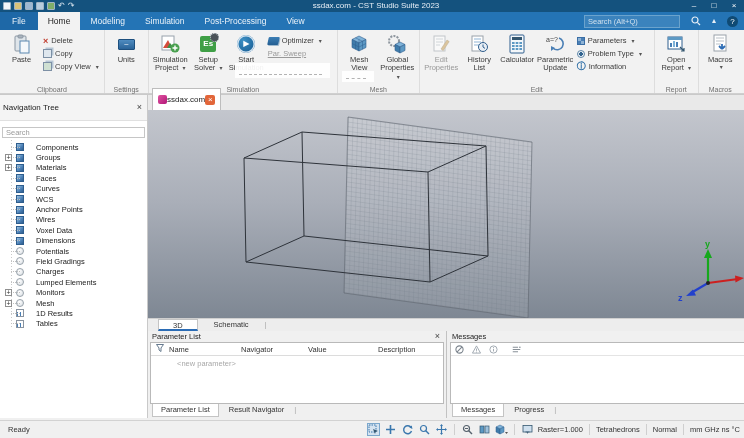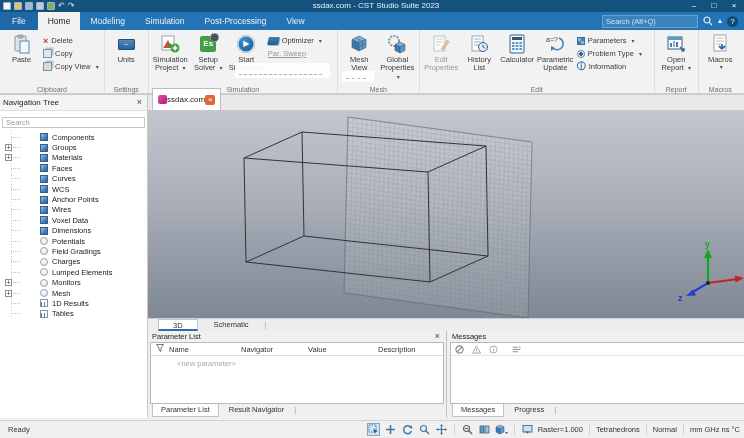--- a/index.html
+++ b/index.html
@@ -19,21 +19,21 @@
   .qarrow { font-size:8px; line-height:8px; color:#d6e2ec; }
   #window-title { position:absolute; left:8px; right:0; text-align:center; font-size:8px; line-height:12px; color:#e6eef6; pointer-events:none; }
   .winbtns { margin-left:auto; display:flex; height:12px; }
   .winbtn { width:20px; height:12px; font-size:8px; line-height:11px; text-align:center; color:#fff; }
 
   
   #tabrow { left:0; top:12px; width:744px; height:18px; background:#2474b5; display:flex; align-items:stretch; }
   .mtab { color:#eaf2f9; font-size:8.5px; line-height:18px; padding:0 10px; }
   .mtab.file { background:#1e68a7; padding:0 12px; }
   .mtab.active { background:#f2f2f2; color:#1c1c1c; }
-  #tab-search-wrap { margin-left:auto; display:flex; align-items:center; gap:5px; padding-right:6px; }
+  #tab-search-wrap { margin-left:auto; display:flex; align-items:center; gap:11px; padding-right:6px; }
   #ribbon-search { width:96px; height:13px; background:#3b83bd; border:1px solid #6ba3cd; color:#d8e7f2; font-size:7.5px; padding:0 3px; font-family:"Liberation Sans",sans-serif; }
   #ribbon-search::placeholder { color:#cfe0ee; }
   .tr-ic { color:#e6eef6; font-size:8px; line-height:14px; }
   .help-circ { width:11px; height:11px; border-radius:50%; background:#0f4a74; color:#fff; font-size:8px; line-height:11px; text-align:center; }
 
   
   #ribbon { left:0; top:30px; width:744px; height:64px; background:#f2f2f2; border-bottom:1px solid #cfcfcf; display:flex; position:absolute; }
   .rg { position:relative; height:100%; border-right:1px solid #dddddd; display:flex; align-items:flex-start; padding:2px 3px 11px 3px; gap:1px; }
   .rg-label { position:absolute; bottom:0; left:0; right:0; text-align:center; font-size:7px; color:#6e6e6e; }
   .bigb { display:flex; flex-direction:column; align-items:center; width:37px; font-size:7.5px; color:#3a3a3a; text-align:center; line-height:1.12; padding-top:1px; }
@@ -54,27 +54,27 @@
   .ic-units { width:17px; height:11px; background:linear-gradient(#4f8cc0,#2a6398); border:1px solid #1d4f7e; border-radius:1px; color:#fff; font-size:8px; line-height:10px; text-align:center; }
   .ic-book { width:11px; height:8px; background:linear-gradient(#3d7fb5,#245e92); border-radius:1px; transform:skewX(-12deg); box-shadow:1px 1px 0 #9fb9ce; }
   .ic-grid4 { width:8px; height:8px; background:conic-gradient(#4a7fb5 25%, #8fb3d4 0 50%, #4a7fb5 0 75%, #8fb3d4 0); border:1px solid #3a6ea5; }
   .ic-target { width:8px; height:8px; border:1.5px solid #5f87a8; border-radius:50%; background:radial-gradient(circle,#30638f 0 2px, #e8eef4 2px); }
   .ic-info { color:#2a6ca5; font-size:9px; font-weight:bold; }
   .wm { position:absolute; background:rgba(255,255,255,.93); }
   .wm .scribble { position:absolute; left:4px; right:8px; bottom:3px; border-bottom:1px dashed #b3b3b3; }
 
   
   #navpanel { left:0; top:94px; width:148px; height:324px; background:#ffffff; border-right:1px solid #c9c9c9; border-top:1px solid #c9c9c9; }
-  #nav-header { height:16px; display:flex; align-items:center; padding:0 3px; background:#f4f4f4; border-bottom:1px solid #e0e0e0; }
+  #nav-header { height:26px; display:flex; align-items:center; padding:0 3px; background:#f4f4f4; border-bottom:1px solid #e0e0e0; }
   #nav-title { font-size:8px; color:#222; }
   .panel-x { margin-left:auto; font-size:9px; line-height:9px; color:#444; padding:0 2px; }
   #nav-search { margin:2px 2px; width:143px; height:11px; border:1px solid #c6c6c6; font-size:7.5px; color:#333; padding:0 3px; font-family:"Liberation Sans",sans-serif; }
   #nav-search::placeholder { color:#9a9a9a; }
   #nav-tree-list { position:relative; padding-top:2px; background-image:repeating-linear-gradient(#c9c9c9 0 1px, transparent 1px 3px); background-size:1px 100%; background-position:11px 0; background-repeat:no-repeat; }
-  .trow { display:flex; align-items:center; height:10.4px; padding-left:40px; position:relative; }
+  .trow { display:flex; align-items:center; height:10.4px; padding-left:16px; position:relative;gap:8px; }
   .trow .dash { position:absolute; left:11px; width:9px; border-top:1px dotted #c0c0c0; }
   .expander { position:absolute; left:5px; width:7px; height:7px; background:#fff; border:1px solid #8f8f8f; font-size:7px; line-height:5px; text-align:center; color:#333; }
   .ti { width:8px; height:8px; margin-right:4px; flex:none; }
   .ti-cube { background:linear-gradient(135deg,#9cc3e2,#4a7fb5 60%,#2f5e8e); border:1px solid #2f5e8e; }
   .ti-circle { border-radius:50%; background:radial-gradient(circle at 35% 30%, #ffffff, #d9dee3); border:1px solid #98a2ab; }
   .ti-chart { border:1px solid #8a94a0; background:#fff; background-image:repeating-linear-gradient(90deg,#4a7fb5 0 1px, transparent 1px 3px); background-size:7px 5px; background-position:0 2px; background-repeat:no-repeat; }
   .tlabel { font-size:7.5px; color:#1a1a1a; white-space:nowrap; }
 
   
   #docbar { left:148px; top:94px; width:596px; height:16px; background:#e9e9e9; border-top:1px solid #c9c9c9; display:flex; align-items:flex-end; }

